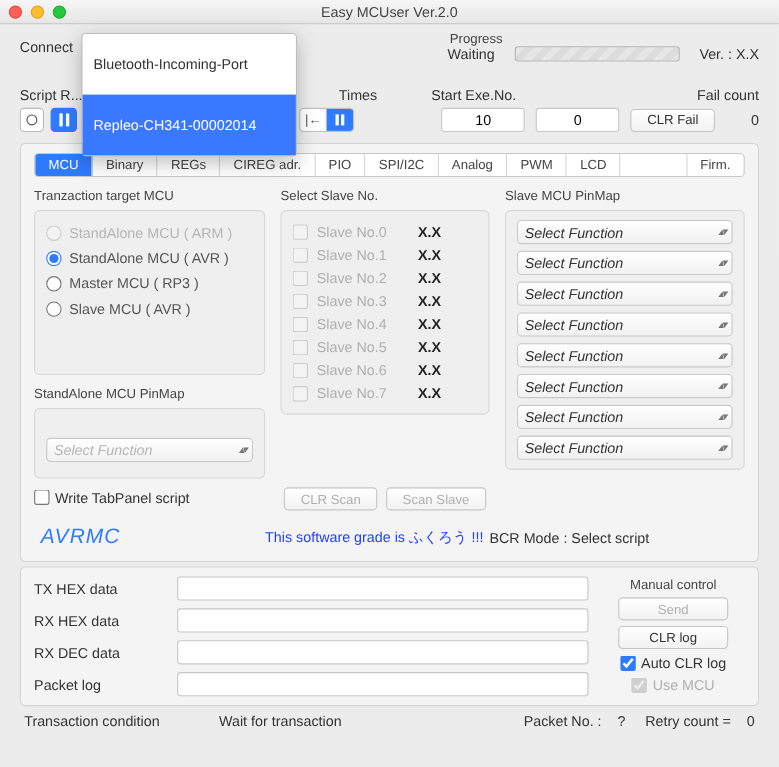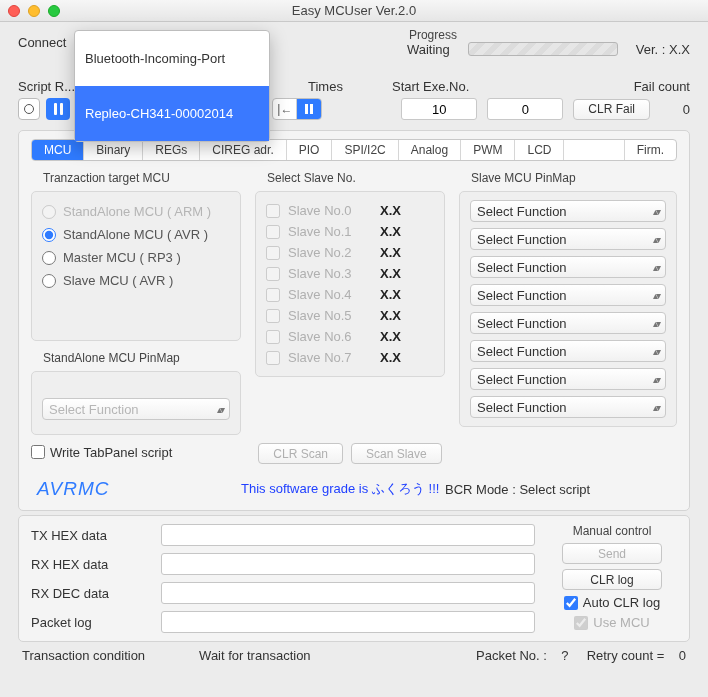--- a/index.html
+++ b/index.html
@@ -48,35 +48,35 @@
 .panel { margin: 10px 18px 4px 18px; border: 1px solid #d4d4d4; border-radius: 5px; background: #f4f4f4; padding: 8px 12px 10px 12px; position: relative; }
 
 .tabs { display: flex; height: 22px; border: 1px solid #c8c8c8; border-radius: 4px; overflow: hidden; background: #fff; margin-bottom: 10px; justify-content: flex-end; }
 .tabs .t { flex: 0 0 auto; padding: 0 12px; border-right: 1px solid #d6d6d6; display: flex; align-items: center; color: #444; font-size: 12px;}
 .tabs .t.sel { background: #2f7bff; color: #fff; }
 .tabs .t:last-child { border-right: none; }
 .tabs .gap { flex: 1; border-right: 1px solid #d6d6d6; }
 
 .cols3 { display: flex; gap: 14px; align-items: flex-start; }
 .box { border: 1px solid #d8d8d8; border-radius: 5px; background: #efefef; padding: 8px 10px; }
-.boxtitle { font-size: 12px; color: #444; margin-bottom: 6px; margin-left: 12px; }
+.boxtitle { font-size: 12px; color: #444; margin-bottom: 6px; }
 .col-a { width: 210px; }
 .col-b { width: 190px; }
 .col-c { flex: 1; }
 
 .radio-row { display: flex; align-items: center; gap: 7px; padding: 4px 0; color: #555; }
 .radio-row input { width: 14px; height: 14px; accent-color: #2f7bff; }
 .radio-row.disabled { color: #b5b5b5; }
 
 .slave-row { display: flex; align-items: center; gap: 8px; padding: 3px 0; }
 .slave-row input { width: 14px; height: 14px; }
 .slave-row .lab { color: #b0b0b0; width: 84px; }
 .slave-row .xx { color: #222; font-weight: 600; }
 
-.select-like { width: 100%; height: 22px; border: 1px solid #c9c9c9; border-radius: 4px; background: linear-gradient(#fff,#f1f1f1); display: flex; align-items: center; padding: 0 6px; color: #333; font-size: 12px; justify-content: space-between; margin-bottom: 6px;}
+.select-like { width: 100%; height: 22px; border: 1px solid #c9c9c9; border-radius: 4px; background: linear-gradient(#fff,#f1f1f1); display: flex; align-items: center; padding: 0 6px; color: #333; font-size: 12px; justify-content: space-between; margin-bottom: 6px; font-style: italic;}
 .select-like .arr { color: #777; font-size: 10px; letter-spacing:-2px;}
 .select-like.dis { color: #b6b6b6; }
 
 .under-cols { display: flex; gap: 14px; margin-top: 8px; align-items: center; }
 .under-cols .a { width: 210px; }
 .under-cols .b { width: 190px; display:flex; gap:8px; justify-content:center;}
 .under-cols .c { flex: 1; }
 
 .footer-note { display:flex; align-items:center; margin-top:14px; }
 .footer-note .avrmc { color: #2f7bff; font-size: 19px; font-style: italic; font-weight: 500; letter-spacing: 1px; padding-left: 6px; width:210px;}

